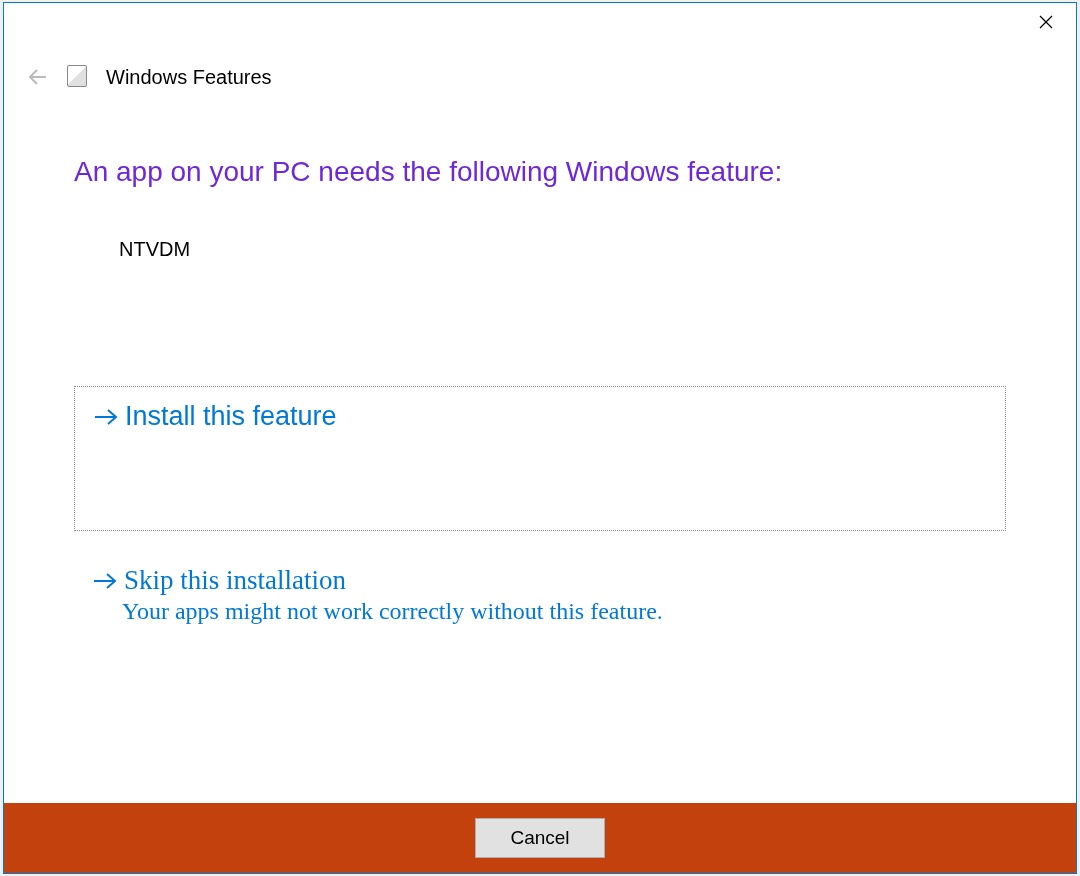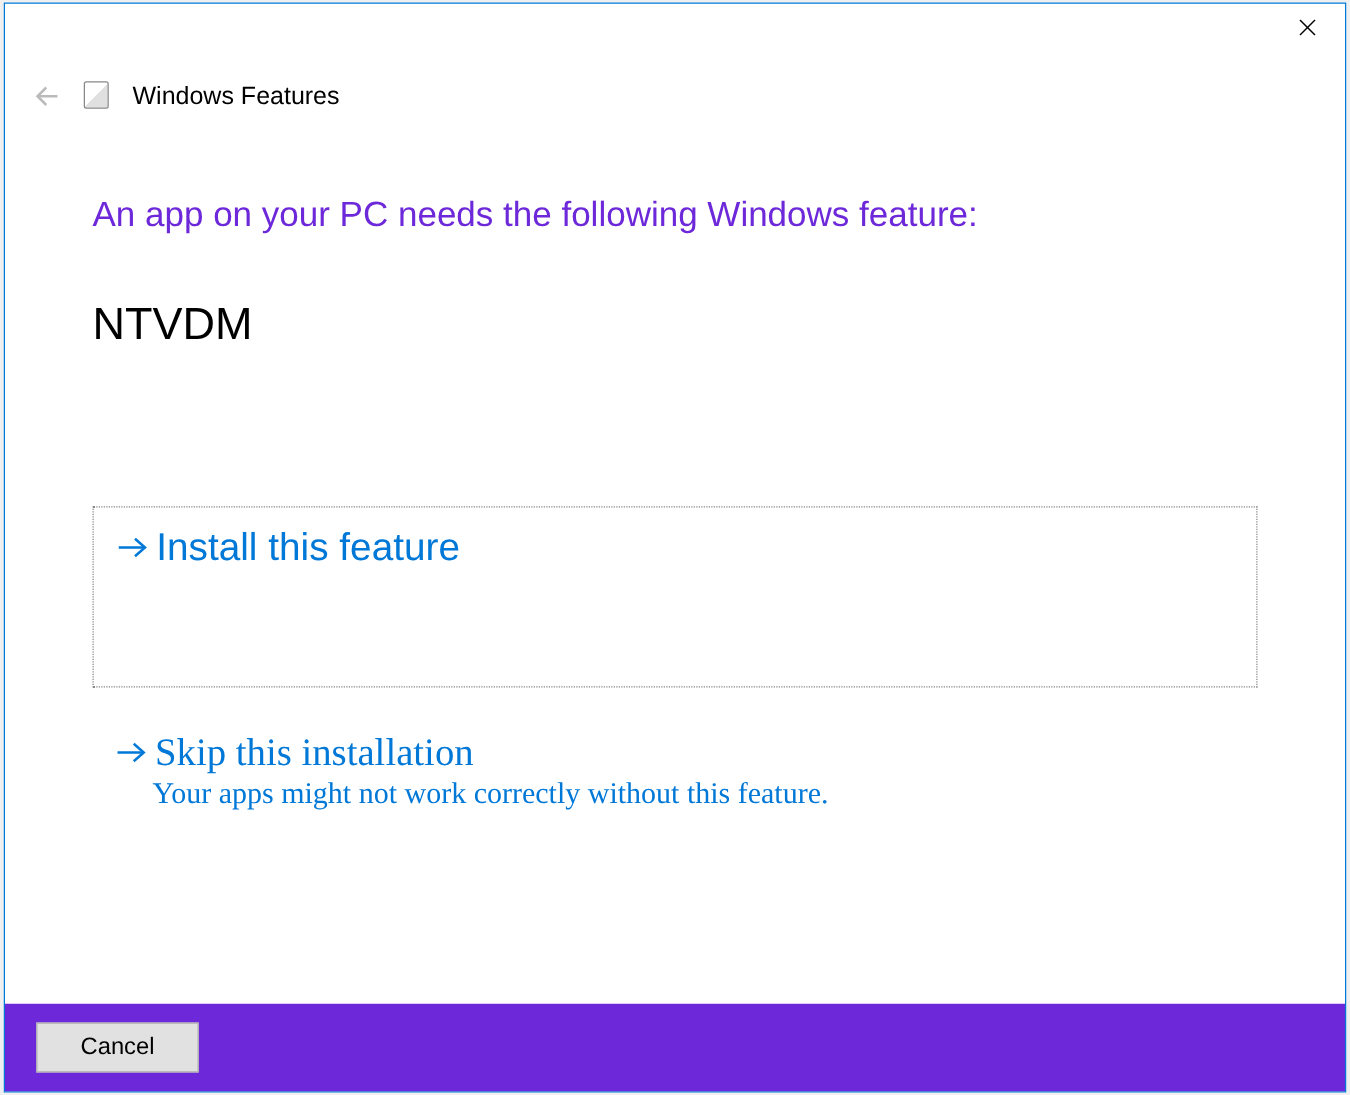--- a/index.html
+++ b/index.html
@@ -94,24 +94,25 @@
     }
     
     .headline {
       font-size: 28px;
       color: #6d28d9;
       font-weight: 400;
       margin-bottom: 50px;
     }
     
     .feature-name {
-      font-size: 36px;
+      font-size: 20px;
       color: #000;
       font-weight: 400;
       margin-bottom: 125px;
+      margin-left: 45px;
     }
     
     .option-box {
       border: 1px dotted #888;
       padding: 14px 18px;
       height: 145px;
       margin-bottom: 20px;
       cursor: pointer;
     }
     
@@ -128,38 +129,38 @@
     }
     
     .option-arrow {
       color: #0078d7;
       font-size: 24px;
       display: inline-flex;
       align-items: center;
     }
     
     .option-title {
-      font-size: 31px;
+      font-size: 27px;
       color: #0078d7;
       font-weight: 400;
     }
     
     .option-subtitle {
       font-size: 24px;
       color: #0078d7;
       font-weight: 400;
       margin-left: 30px;
       margin-top: 2px;
     }
     
     .footer-bar {
       height: 70px;
-      background: #6d28d9;
-      display: flex;
-      justify-content: flex-start;
+      background: #c2410c;
+      display: flex;
+      justify-content: center;
       align-items: center;
       padding: 0 25px;
     }
     
     .cancel-button {
       width: 130px;
       height: 40px;
       background: #e1e1e1;
       border: 1px solid #adadad;
       font-size: 19px;

